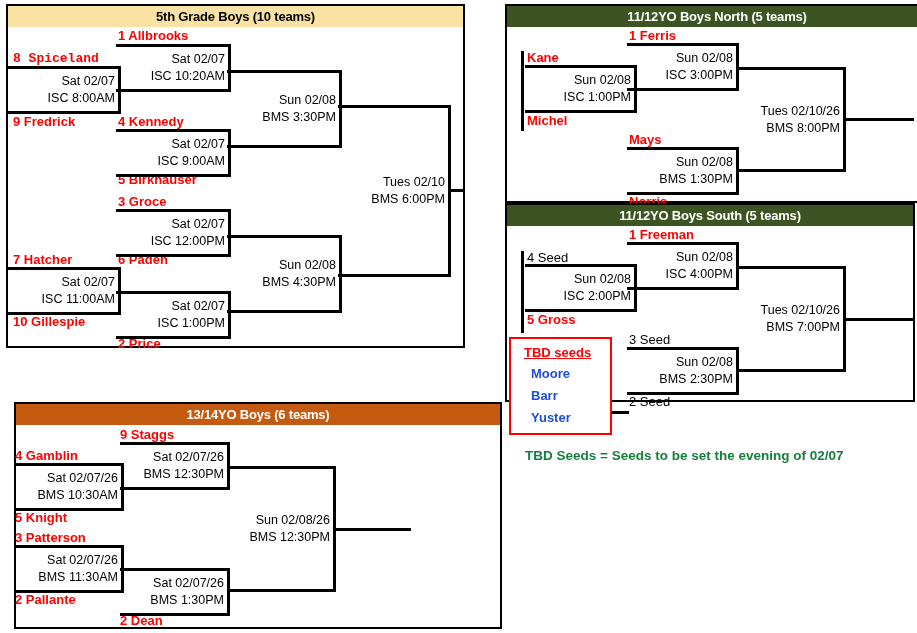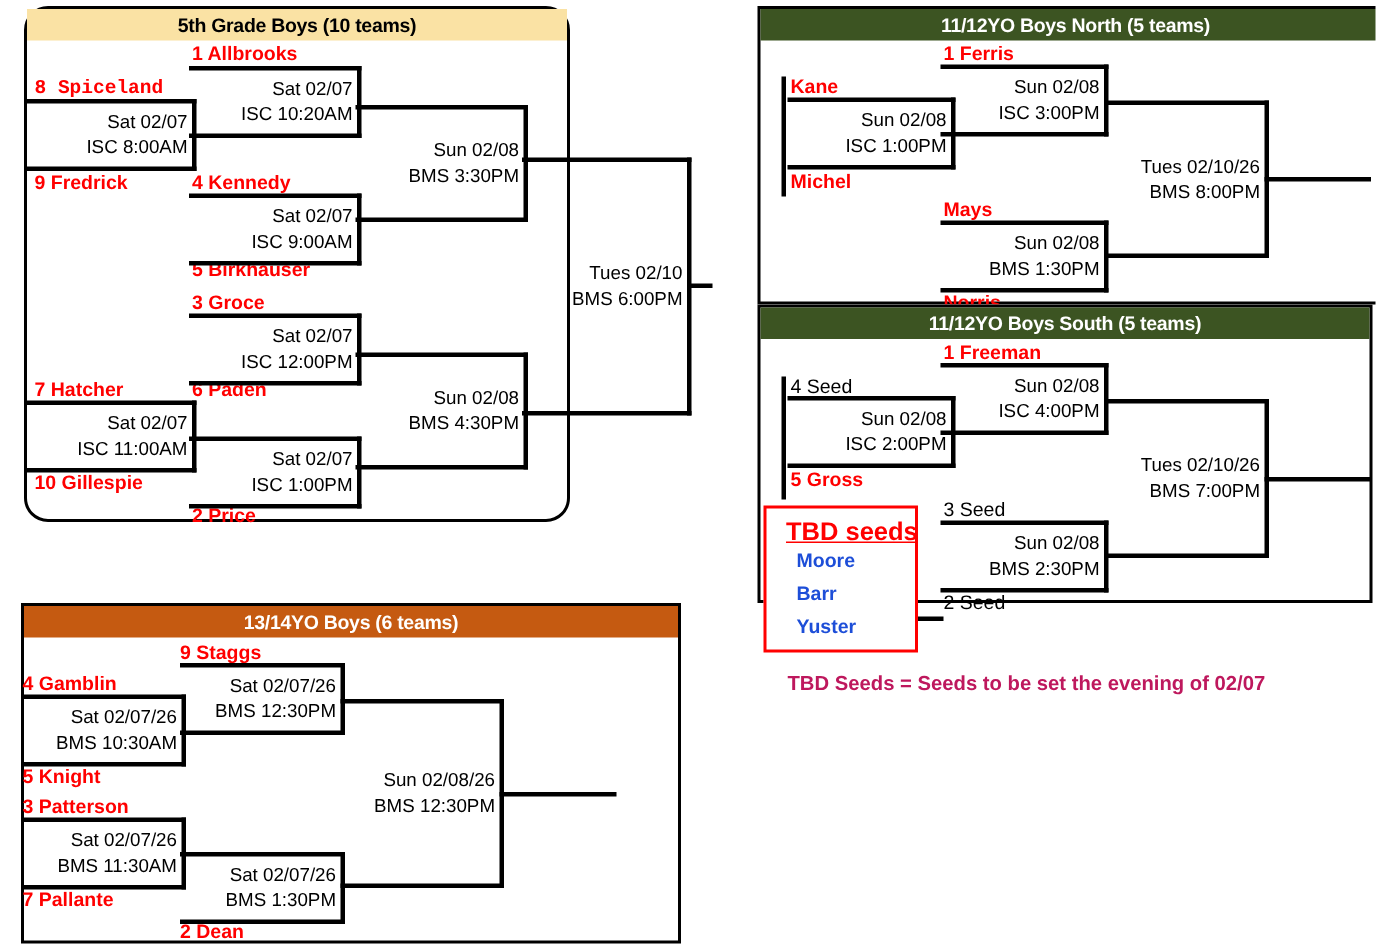--- a/index.html
+++ b/index.html
@@ -39,35 +39,35 @@
 
   
   .vline{position:absolute;width:3px;background:#000;}
   .hline{position:absolute;height:3px;background:#000;}
 
   
   .tbdbox{
     position:absolute;border:2px solid #ff0000;background:#fff;box-sizing:border-box;
   }
   .tbdbox .t-title{
-    position:absolute;left:13px;top:6px;font-size:17px;font-weight:bold;color:#ff0000;
+    position:absolute;left:13px;top:6px;font-size:13px;font-weight:bold;color:#ff0000;
     text-decoration:underline;white-space:nowrap;
   }
   .tbdbox .t-item{
     position:absolute;left:20px;font-size:13px;font-weight:bold;color:#1d4ed8;white-space:nowrap;
   }
 
   .note{
-    position:absolute;font-size:13.5px;font-weight:bold;color:#be185d;line-height:20px;
+    position:absolute;font-size:13.5px;font-weight:bold;color:#15803d;line-height:20px;
   }
 </style>
 </head>
 <body>
 
-<div class="panel" style="left:16px;top:4px;width:364px;height:344px;border-radius:16px;">
+<div class="panel" style="left:6px;top:4px;width:459px;height:344px;">
   <div class="panel-header hdr-cream">5th Grade Boys (10 teams)</div>
   <div class="body">
 
     <span class="team" style="left:110px;top:2px;">1 Allbrooks</span>
     <span class="team" style="left:5px;top:25px;font-family:Liberation Mono, monospace;">8 Spiceland</span>
     <span class="team" style="left:5px;top:88px;">9 Fredrick</span>
     <span class="team" style="left:110px;top:88px;">4 Kennedy</span>
     <span class="team" style="left:110px;top:146px;">5 Birkhauser</span>
     <span class="team" style="left:110px;top:168px;">3 Groce</span>
     <span class="team" style="left:5px;top:226px;">7 Hatcher</span>
@@ -187,29 +187,29 @@
   </div>
 </div>
 
 <div class="tbdbox" style="left:509px;top:337px;width:103px;height:98px;">
   <span class="t-title">TBD seeds</span>
   <span class="t-item" style="top:27px;">Moore</span>
   <span class="t-item" style="top:49px;">Barr</span>
   <span class="t-item" style="top:71px;">Yuster</span>
 </div>
 
-<div class="panel" style="left:14px;top:402px;width:440px;height:227px;">
+<div class="panel" style="left:14px;top:402px;width:488px;height:227px;">
   <div class="panel-header hdr-orange">13/14YO Boys (6 teams)</div>
   <div class="body">
 
     <span class="team" style="left:104px;top:3px;">9 Staggs</span>
     <span class="team" style="left:-1px;top:24px;">4 Gamblin</span>
     <span class="team" style="left:-1px;top:86px;">5 Knight</span>
     <span class="team" style="left:-1px;top:106px;">3 Patterson</span>
-    <span class="team" style="left:-1px;top:168px;">7 Pallante</span>
+    <span class="team" style="left:-1px;top:168px;">2 Pallante</span>
     <span class="team" style="left:104px;top:189px;">2 Dean</span>
 
     <div class="game" style="left:-2px;top:38px;width:110px;height:48px;">
       <span class="ln">Sat 02/07/26</span>
       <span class="ln">BMS 10:30AM</span>
     </div>
     <div class="game" style="left:-2px;top:120px;width:110px;height:48px;">
       <span class="ln">Sat 02/07/26</span>
       <span class="ln">BMS 11:30AM</span>
     </div>

